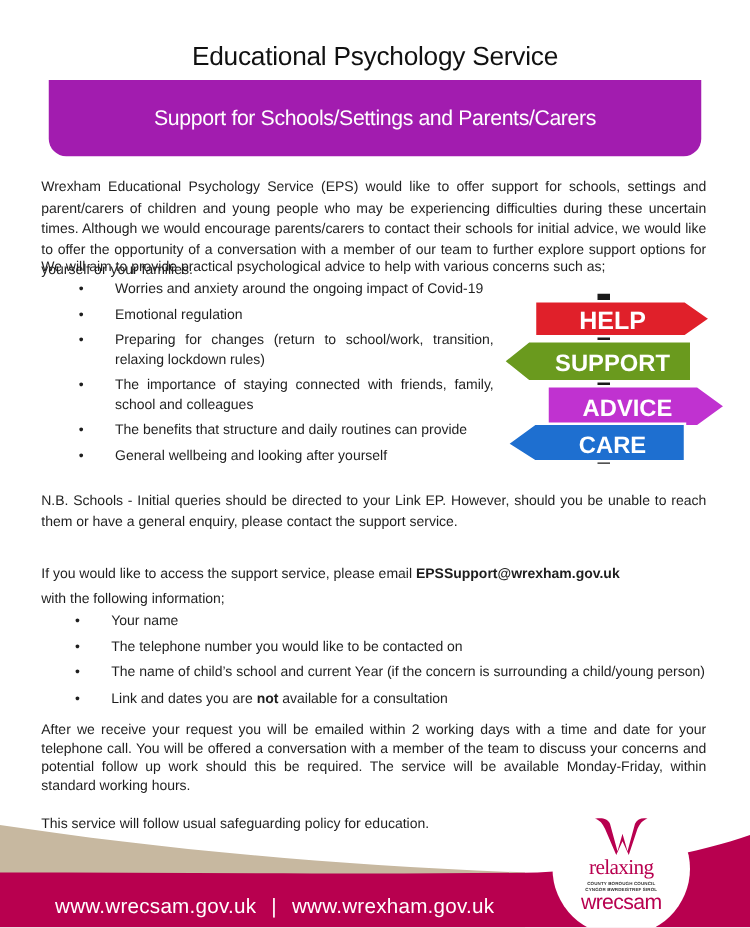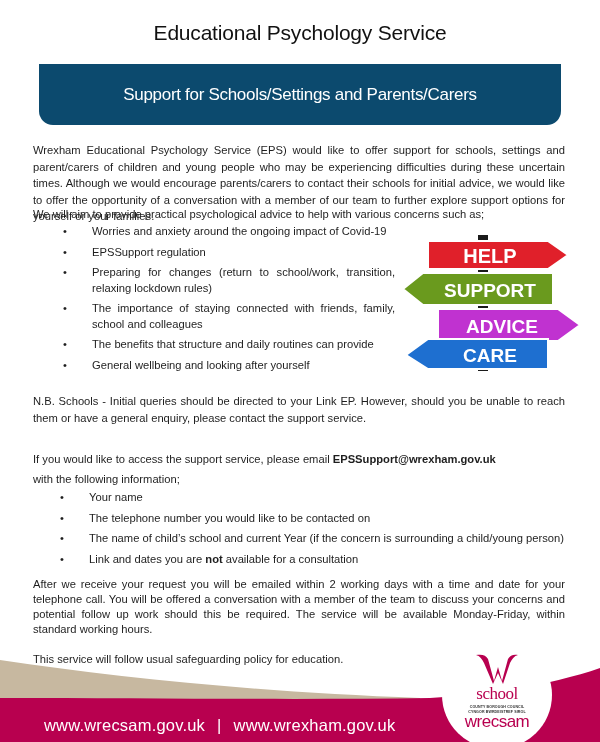--- a/index.html
+++ b/index.html
@@ -1,18 +1,18 @@
 <!DOCTYPE html>
 <html><head>
 <meta charset="utf-8">
 <style>
   html, body { margin:0; padding:0; background:#ffffff; }
   body { width:600px; height:742px; position:relative; overflow:hidden;
          font-family:"Liberation Sans", sans-serif; color:#1a1a1a; }
-  .title { position:absolute; top:21px; left:0; width:600px; text-align:center;
+  .title { position:absolute; top:34px; left:0; width:600px; text-align:center;
            font-size:21px; color:#111; letter-spacing:-0.2px; }
   .banner { position:absolute; top:64px; left:39px; width:522px; height:61px;
             background:#b8004f; border-radius:0 0 14px 14px;
             display:flex; align-items:center; justify-content:center; }
   .banner span { color:#fff; font-size:17px; letter-spacing:-0.3px; }
   .p { position:absolute; left:33px; width:532px; font-size:11.2px; line-height:16.5px;
        text-align:justify; color:#1e1e1e; }
   .p-intro { top:142px; }
   .p-aim { top:206px; }
   ul.blist { position:absolute; margin:0; padding:0; list-style:none; font-size:11.2px; color:#1e1e1e; }
@@ -44,30 +44,30 @@
                  font-weight:bold; letter-spacing:0.1px; }
   .logo .small1 { top:64px; }
   .logo .small2 { top:69px; }
   .logo .name2 { position:absolute; left:0; width:110px; top:71px; font-family:Liberation Sans, sans-serif;
                  font-size:17px; color:#b8004f; letter-spacing:-0.5px; }
 </style>
 </head>
 <body>
 
 <div class="title">Educational Psychology Service</div>
-<div class="banner" style="background: #0c4a6e; text-align: right;">
+<div class="banner" style="background: #a21caf; text-align: right;">
   <span>Support for Schools/Settings and Parents/Carers</span>
 </div>
 
 <div class="p p-intro">Wrexham Educational Psychology Service (EPS) would like to offer support for schools, settings and parent/carers of children and young people who may be experiencing difficulties during these uncertain times. Although we would encourage parents/carers to contact their schools for initial advice, we would like to offer the opportunity of a conversation with a member of our team to further explore support options for yourself or your families.</div>
 <div class="p p-aim">We will aim to provide practical psychological advice to help with various concerns such as;</div>
 
 <ul class="blist list1">
   <li><span class="dot">•</span><span>Worries and anxiety around the ongoing impact of Covid-19</span></li>
-  <li><span class="dot">•</span><span>EPSSupport regulation</span></li>
+  <li><span class="dot">•</span><span>Emotional regulation</span></li>
   <li><span class="dot">•</span><span>Preparing for changes (return to school/work, transition, relaxing lockdown rules)</span></li>
   <li><span class="dot">•</span><span>The importance of staying connected with friends, family, school and colleagues</span></li>
   <li><span class="dot">•</span><span>The benefits that structure and daily routines can provide</span></li>
   <li><span class="dot">•</span><span>General wellbeing and looking after yourself</span></li>
 </ul>
 
 <svg class="signs" viewBox="0 0 190 140">
   <rect x="80" y="2" width="10" height="136" fill="#1a1a1a"></rect>
   <g>
     <polygon id="sg0" points="30,8 150,8 170,22 150,36 30,36" fill="#e0202a" stroke="#ffffff" stroke-width="2"></polygon>
@@ -108,17 +108,17 @@
 </svg>
 
 <div class="urls">
   <span>www.wrecsam.gov.uk</span><span class="sep">|</span><span>www.wrexham.gov.uk</span>
 </div>
 
 <div class="logo">
   <svg class="w" width="46" height="32" viewBox="0 0 46 32">
     <path id="w-mark" d="M2,2 C8,1 12,2 14,6 L20,28 L24,14 L28,28 L34,6 C36,2 40,1 44,2 C40,3 38,6 36,10 L29,31 L24,20 L19,31 L10,10 C8,6 6,3 2,2 Z" fill="#b8004f"></path>
   </svg>
-  <div class="name1">school</div>
+  <div class="name1">relaxing</div>
   <div class="small1">COUNTY BOROUGH COUNCIL</div>
   <div class="small2">CYNGOR BWRDEISTREF SIROL</div>
   <div class="name2">wrecsam</div>
 </div>
 
 </body></html>

